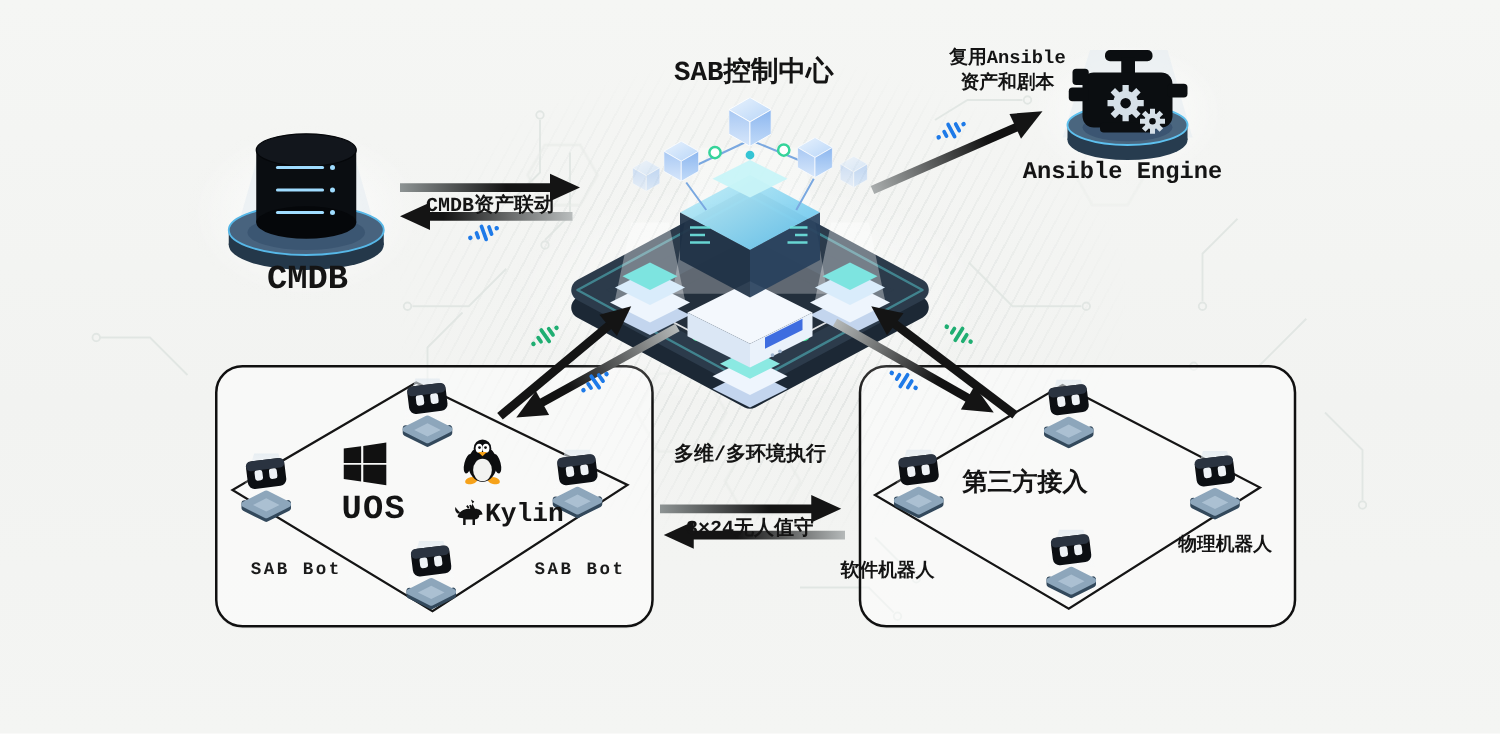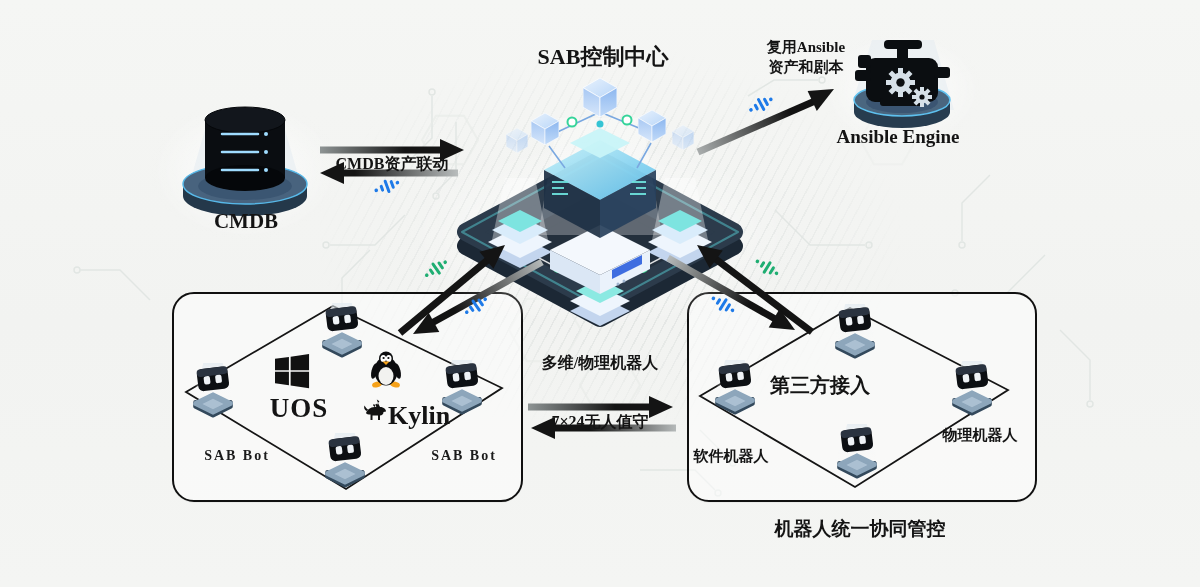--- a/index.html
+++ b/index.html
@@ -1,39 +1,39 @@
 <!DOCTYPE html>
 <html><head>
 <meta charset="utf-8">
 <style>
   html,body{margin:0;padding:0;}
   .stage{
     position:relative;width:1200px;height:587px;overflow:hidden;
     background:linear-gradient(180deg,#f5f6f4 0%,#f2f3f1 55%,#f4f5f3 100%);
-    font-family:Liberation Serif, serif;color:#141414;
+    font-family:Liberation Mono, monospace;color:#141414;
   }
   .hatch{
     position:absolute;left:320px;top:50px;width:580px;height:380px;
     background:repeating-linear-gradient(118deg,rgba(185,194,192,.28) 0 1.5px,transparent 1.5px 9px);
     -webkit-mask-image:radial-gradient(ellipse at center,#000 25%,transparent 72%);
     mask-image:radial-gradient(ellipse at center,#000 25%,transparent 72%);
   }
   svg.layer{position:absolute;left:0;top:0;}
   .lbl{position:absolute;transform:translateX(-50%);white-space:nowrap;text-align:center;}
   .t-title{font-size:22px;font-weight:700;}
   .t-link{font-size:16px;font-weight:700;margin-top:36px;}
   .t-note{font-size:15px;font-weight:700;line-height:20px;}
-  .t-big{font-size:21px;font-weight:700;}
+  .t-big{font-size:27px;font-weight:700;}
   .t-engine{font-size:19px;font-weight:700;}
   .t-bot{font-size:14px;font-weight:600;letter-spacing:2px;color:#1b1b1b;}
   .t-small{font-size:15px;font-weight:600;}
   .t-caption{font-size:19px;font-weight:700;}
   .t-third{font-size:20px;font-weight:700;}
   .t-uos{font-size:27px;font-weight:700;letter-spacing:1px;text-align:right;}
-  .t-kylin{font-size:26px;font-weight:700;text-align:center;}
+  .t-kylin{font-size:21px;font-weight:700;text-align:center;}
   .box{
     position:absolute;border:2.5px solid #101010;border-radius:22px;
     background:rgba(253,254,253,.55);box-shadow:0 1px 0 rgba(0,0,0,.04);
   }
   .kylin-wrap{position:absolute;display:flex;align-items:center;gap:4px;}
 </style>
 </head>
 <body>
 
 <div class="stage">
@@ -398,26 +398,25 @@
   </svg>
 
   <div class="lbl t-title" style="left:603px;top:42px;">SAB控制中心</div>
   <div class="lbl t-link" style="left:392px;top:118px;">CMDB资产联动</div>
   <div class="lbl t-big" style="left:246px;top:209px;">CMDB</div>
   <div class="lbl t-note" style="left:806px;top:37px;">
     <div>复用Ansible</div>
     <div>资产和剧本</div>
   </div>
   <div class="lbl t-engine" style="left:898px;top:126px;">Ansible Engine</div>
-  <div class="lbl t-link" style="left:600px;top:317px;">多维/物理机器人</div>
-  <div class="lbl t-link" style="left:600px;top:376px;">7×24无人值守</div>
+  <div class="lbl t-link" style="left:600px;top:317px;">多维/多环境执行</div>
+  <div class="lbl t-link" style="left:600px;top:376px;">3×24无人值守</div>
   <div class="lbl t-bot" style="left:237px;top:448px;">SAB Bot</div>
   <div class="lbl t-bot" style="left:464px;top:448px;">SAB Bot</div>
   <div class="lbl t-uos" style="left:299px;top:393px;">UOS</div>
   <div class="kylin-wrap" style="left:388px;top:401px;">
     <span class="t-kylin">Kylin</span>
   </div>
   <div class="lbl t-third" style="left:820px;top:372px;">第三方接入</div>
-  <div class="lbl t-small" style="left:731px;top:447px;">软件机器人</div>
+  <div class="lbl t-small" style="left:710px;top:447px;">软件机器人</div>
   <div class="lbl t-small" style="left:980px;top:426px;">物理机器人</div>
-  <div class="lbl t-caption" style="left:860px;top:516px;">机器人统一协同管控</div>
 
 </div>
 
 </body></html>

